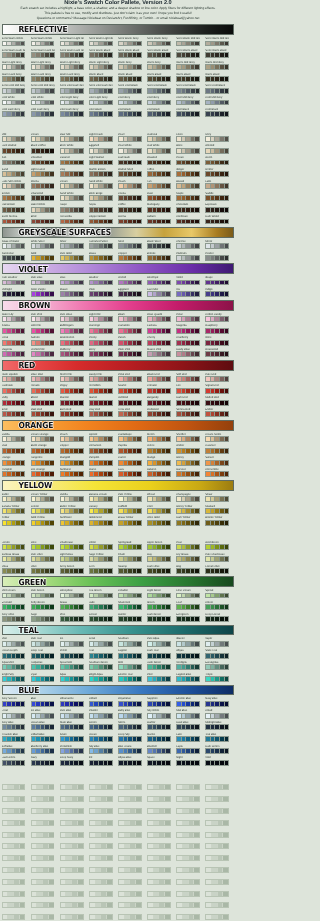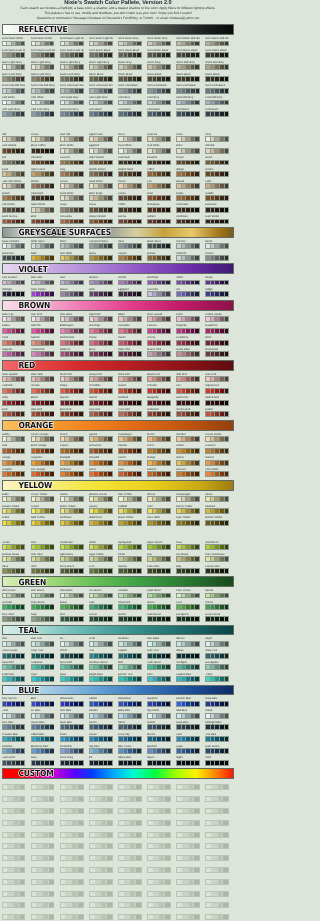--- a/index.html
+++ b/index.html
@@ -4181,23 +4181,20 @@
             <i style="background:#080c14"></i>
             <i style="background:#070a12"></i>
             <i style="background:#05080e"></i>
             <i style="background:#04070d"></i>
             <i style="background:#04070d"></i>
           </div>
         </div>
       </div>
 </div>
 <div class="sec custom" style="top:768.25px;height:154.39px">
-<div class="bar" style="background:linear-gradient(90deg,#ff0000 0%,#ff0000 8%,#e000c8 20%,#5c00ff 31%,#0040ff 39%,#00a8ff 48%,#00ffd0 57%,#00ff40 66%,#9cff00 75%,#fff000 84%,#ff8c00 92%,#ff1400 100%)">
-        <span class="lbl" style="color:#101010">CUSTOM</span>
-      </div>
 <div class="row" style="top:12.85px">
         <div class="grp">
           <div class="gl"></div>
           <div class="sw">
             <i style="background:#dbe2d8"></i>
             <i style="background:#c9d3c6"></i>
             <i style="background:#b9c5b6"></i>
             <i style="background:#aab8a7"></i>
           </div>
         </div>

